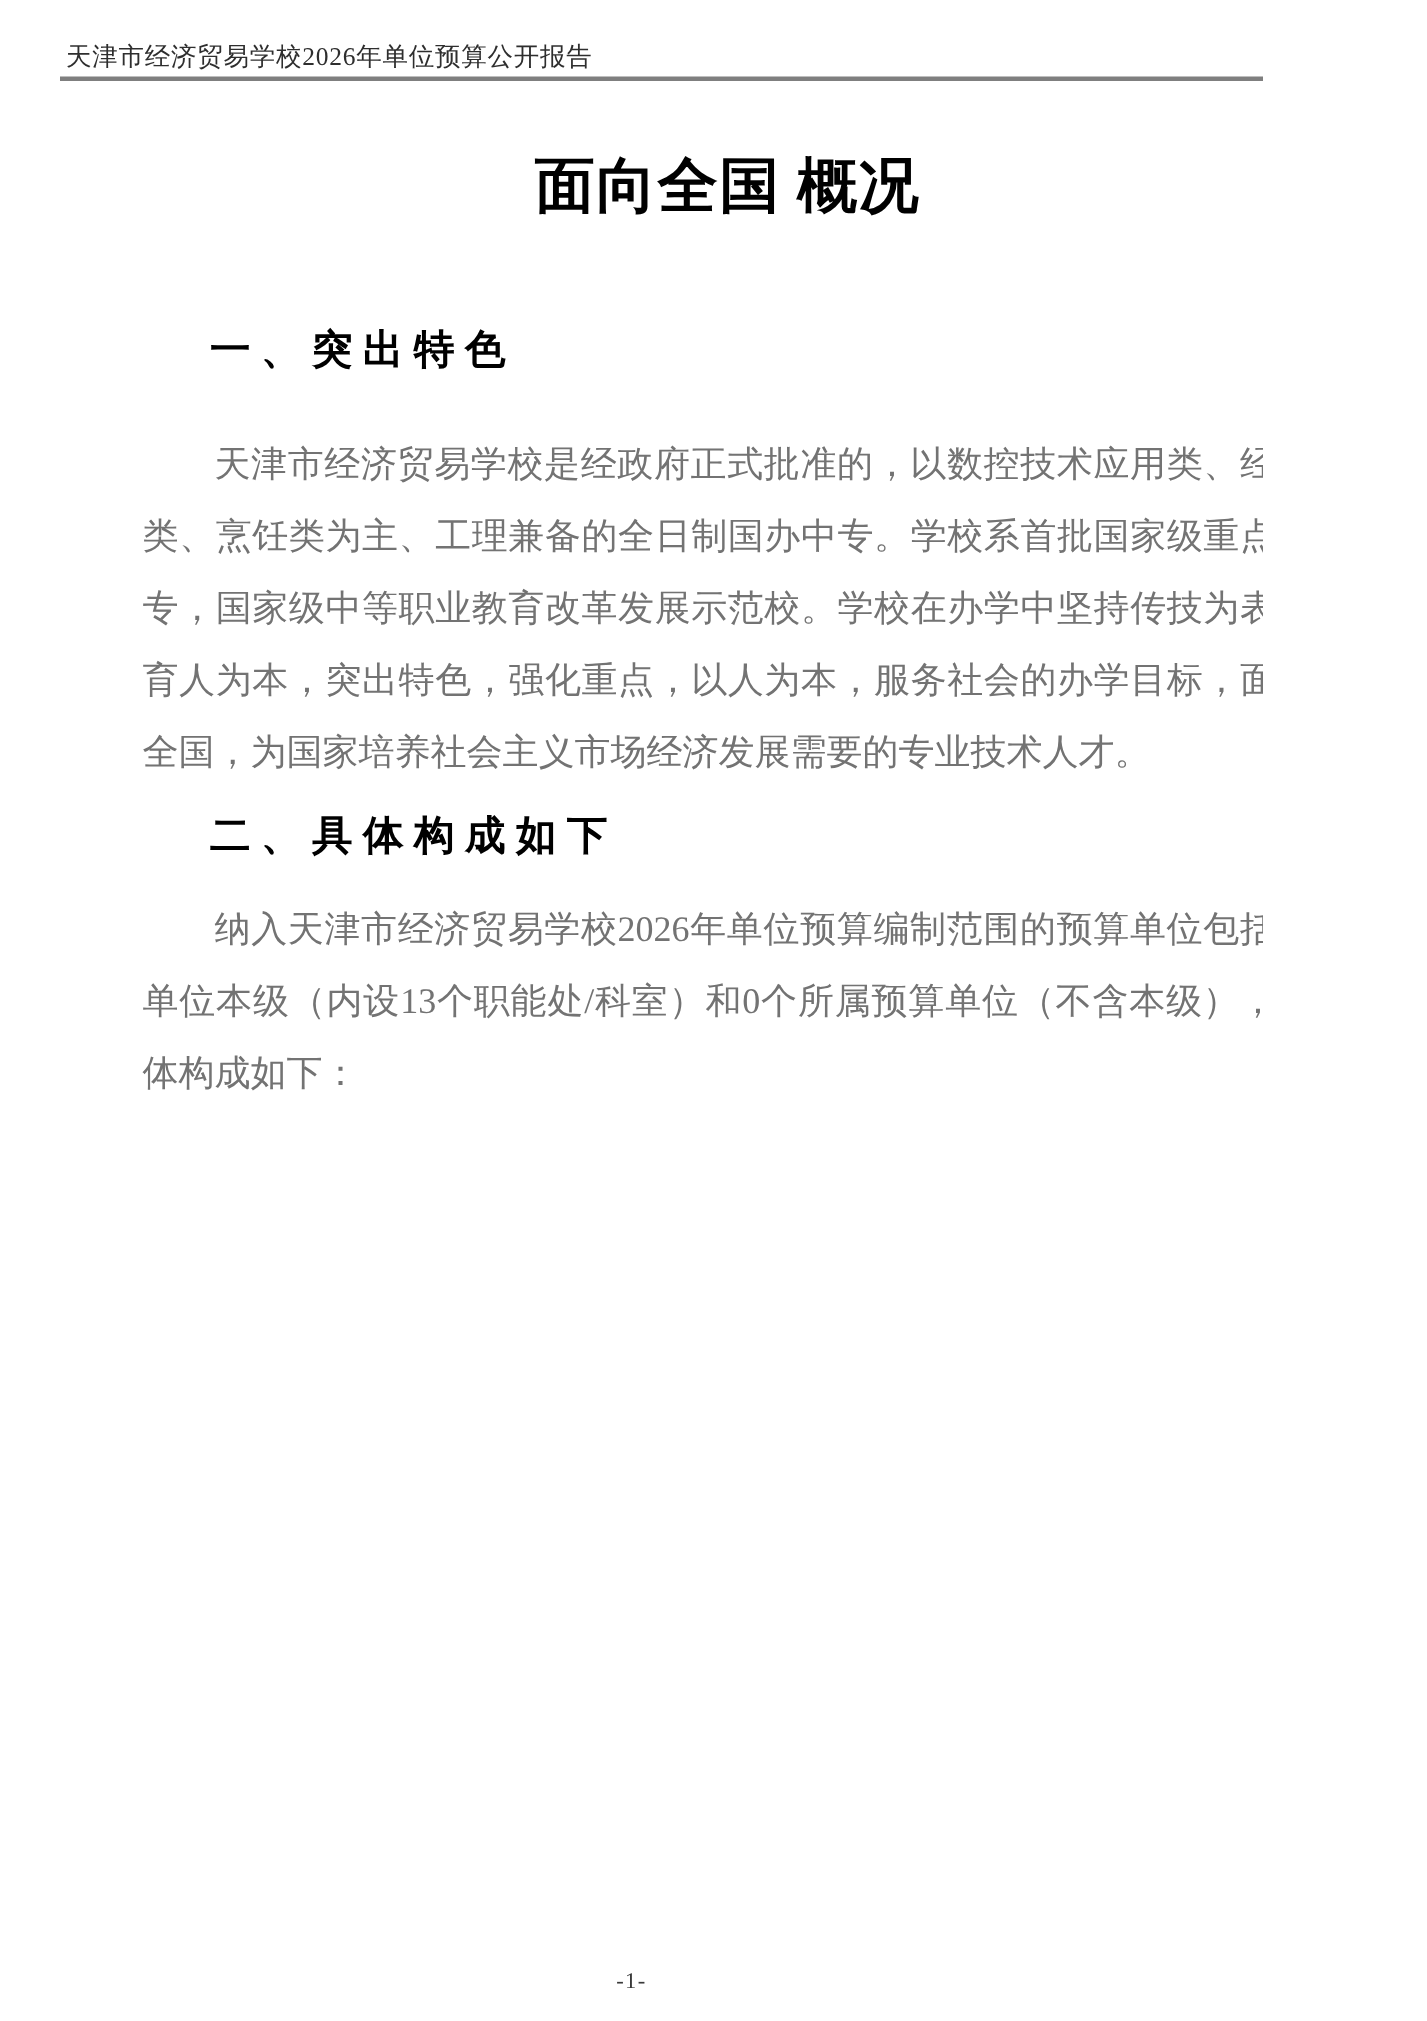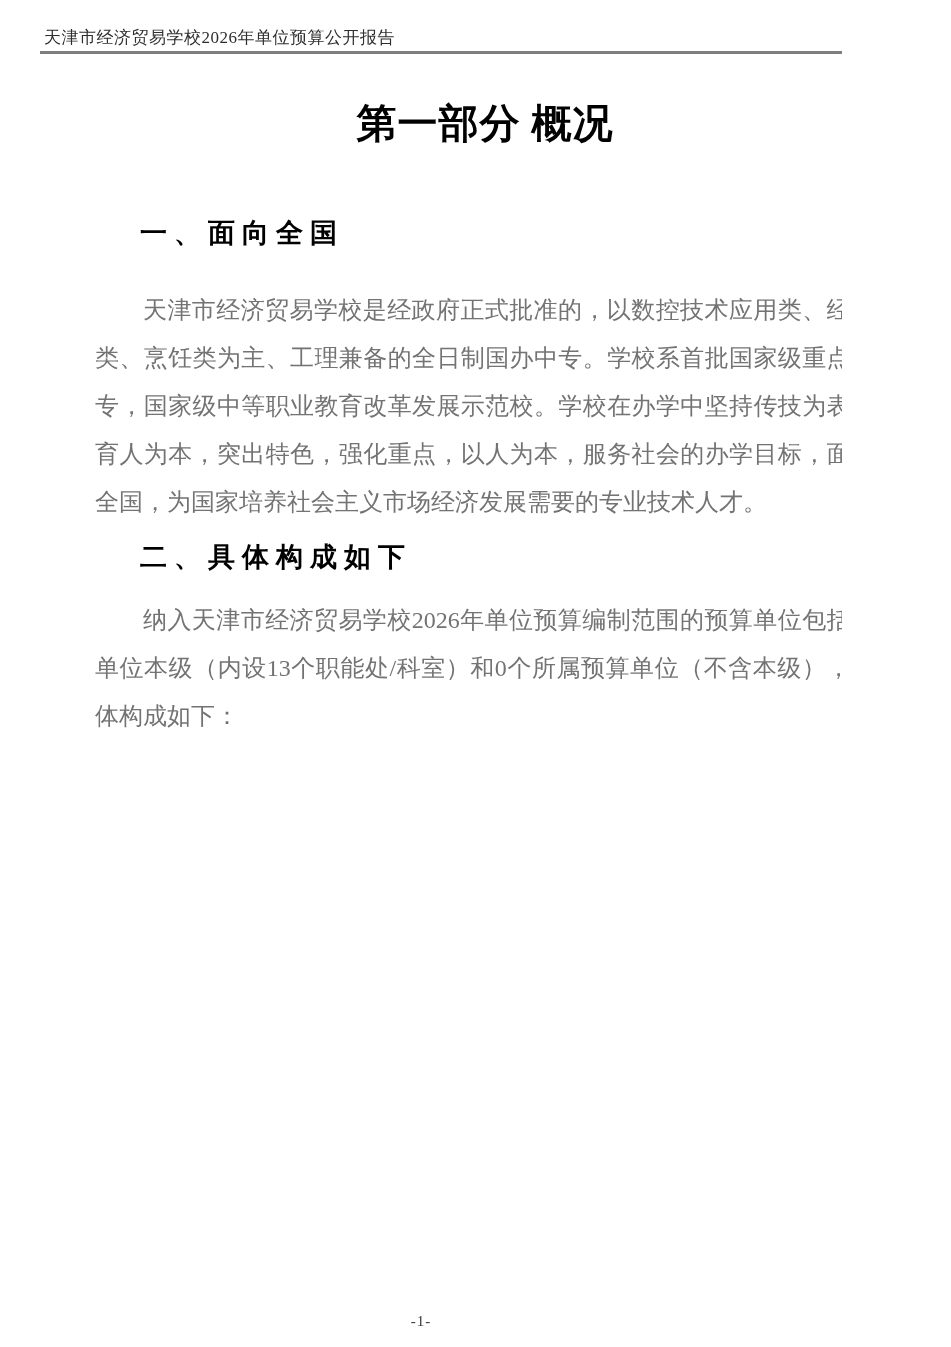--- a/index.html
+++ b/index.html
@@ -103,23 +103,23 @@
 <body>
 
 <div class="page">
 
   <div class="running-header">天津市经济贸易学校2026年单位预算公开报告</div>
 
   <div class="header-rule"></div>
 
   <div class="content">
 
-    <h1 class="doc-title">第一部分 概况</h1>
+    <h1 class="doc-title">面向全国 概况</h1>
 
-    <h2 class="section-heading first">一、面向全国</h2>
+    <h2 class="section-heading first">一、突出特色</h2>
 
     <p class="body-para p1">天津市经济贸易学校是经政府正式批准的，以数控技术应用类、经济类、烹饪类为主、工理兼备的全日制国办中专。学校系首批国家级重点中专，国家级中等职业教育改革发展示范校。学校在办学中坚持传技为表、育人为本，突出特色，强化重点，以人为本，服务社会的办学目标，面向全国，为国家培养社会主义市场经济发展需要的专业技术人才。</p>
 
     <h2 class="section-heading second">二、具体构成如下</h2>
 
     <p class="body-para p2">纳入天津市经济贸易学校2026年单位预算编制范围的预算单位包括，单位本级（内设13个职能处/科室）和0个所属预算单位（不含本级），具体构成如下：</p>
 
 
   </div>
 

